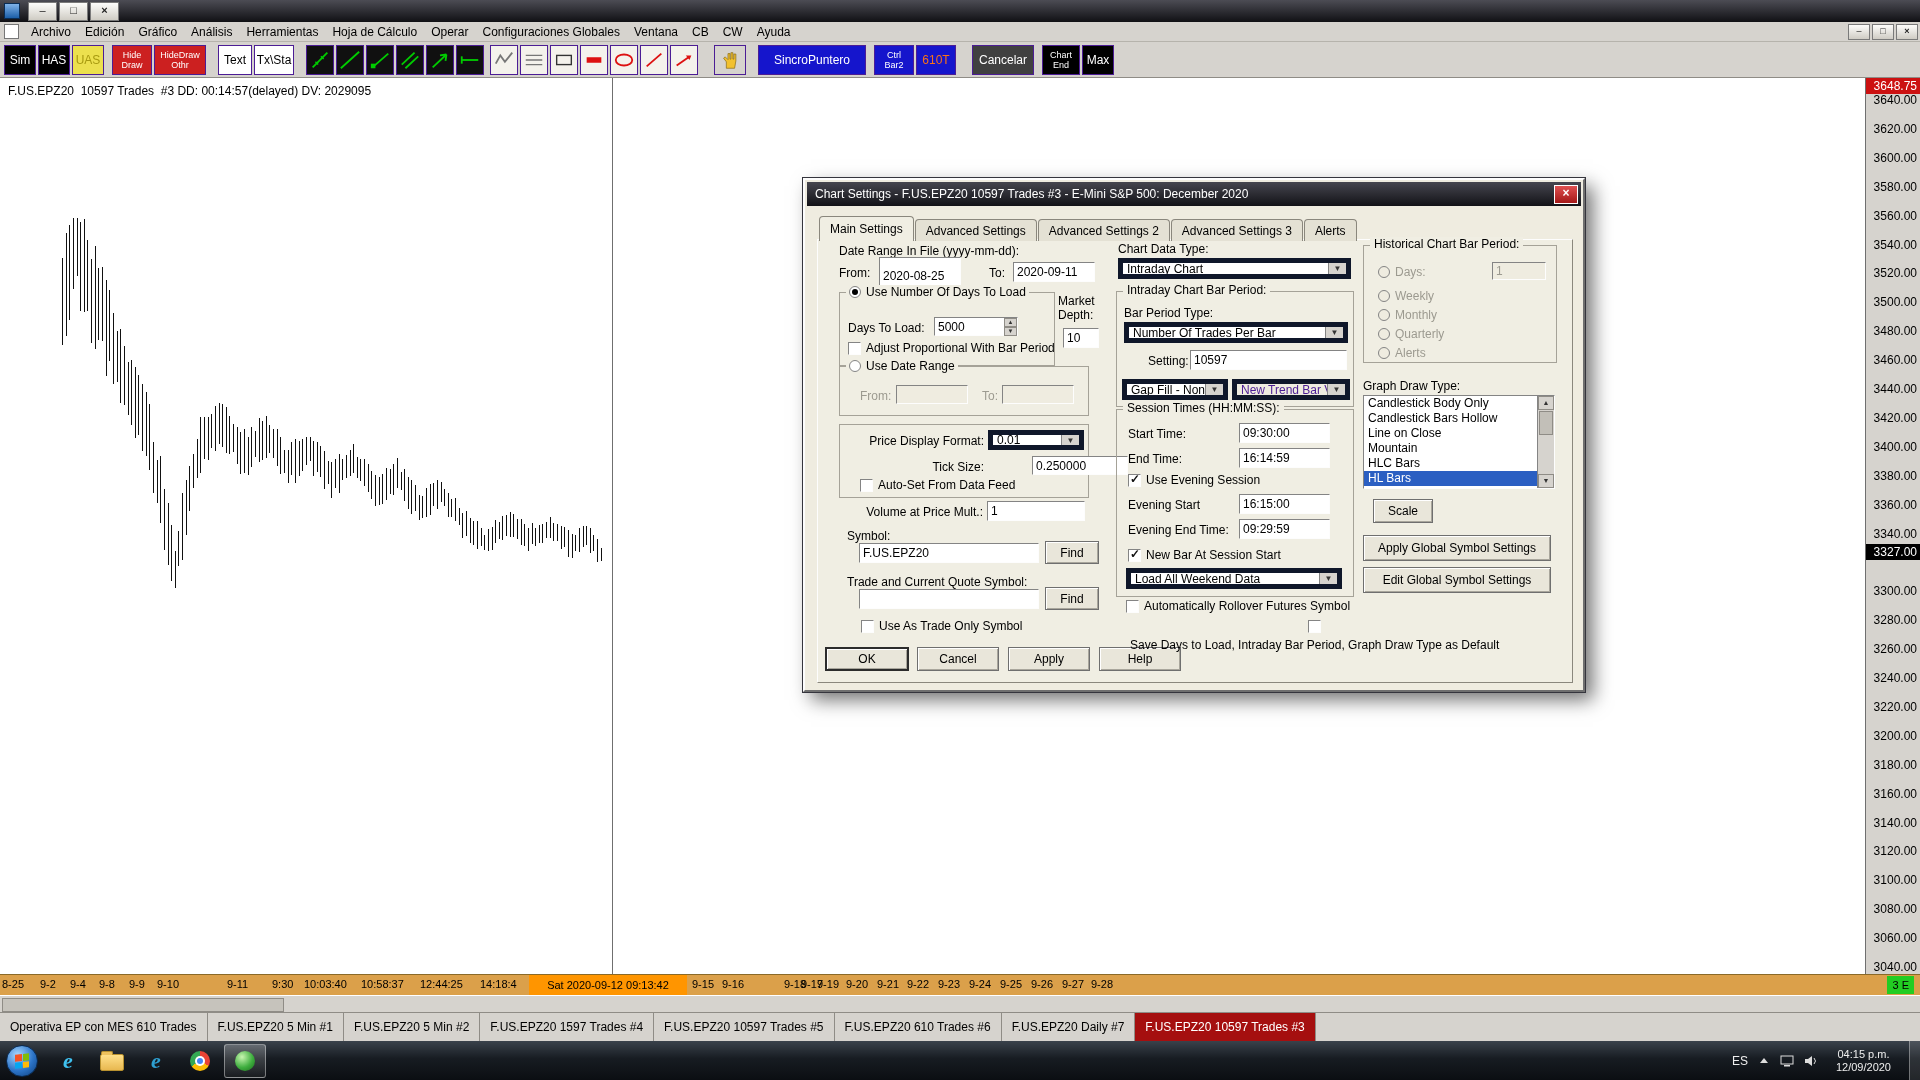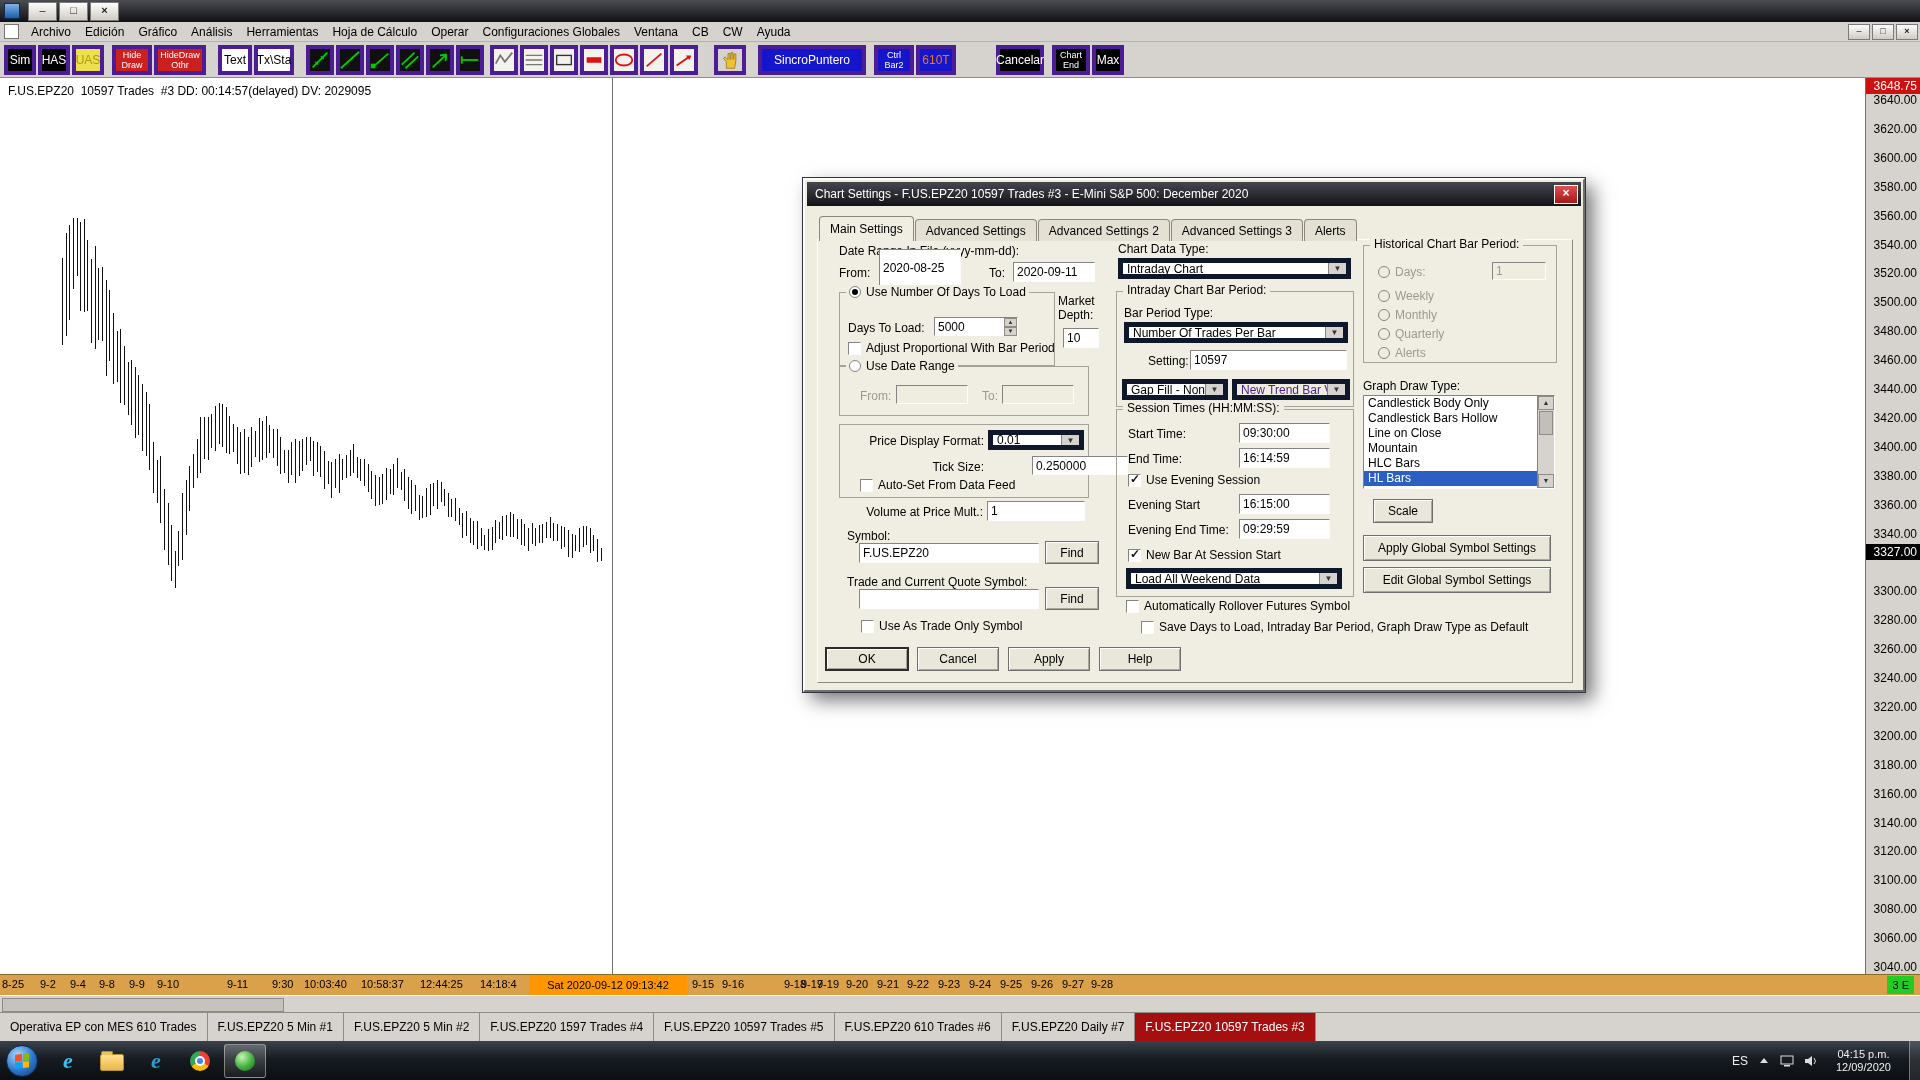--- a/index.html
+++ b/index.html
@@ -18,21 +18,21 @@
   .menubar{position:absolute;left:0;top:22px;right:0;height:20px;background:#d6d3ce;
     display:flex;align-items:center;font-size:12px;border-bottom:1px solid #b6b3ac;padding:0 2px;box-sizing:border-box;}
   .mdi-icon{width:13px;height:13px;border:1px solid #777;background:#fff;margin:0 5px 0 2px;}
   .menu-item{padding:1px 7px;white-space:nowrap;}
   .mdi-controls{margin-left:auto;display:flex;}
   .mdi-controls .win-btn{width:20px;height:14px;font-size:9px;line-height:12px;}
   
   .toolbar{position:absolute;left:0;top:42px;right:0;height:36px;background:#d6d3ce;
     display:flex;align-items:center;padding:0 2px;border-bottom:1px solid #8f8c86;box-sizing:border-box;}
   .tb{height:30px;margin-left:2px;display:flex;flex-direction:column;align-items:center;justify-content:center;
-    font-size:12px;border:4px solid #4c1d95;box-sizing:border-box;white-space:nowrap;flex:0 0 auto;}
+    font-size:12px;border:1px solid #4c1d95;box-sizing:border-box;white-space:nowrap;flex:0 0 auto;}
   .tb .l2{font-size:9px;line-height:10px;}
   
   .chart-area{position:absolute;left:0;top:78px;width:1865px;height:896px;background:#ffffff;overflow:hidden;}
   .chart-info{position:absolute;left:8px;top:6px;font-size:12px;white-space:pre;}
   .crosshair-v{position:absolute;top:0;bottom:0;width:1px;background:#6f6f6f;}
   .price-scale{position:absolute;left:1865px;top:78px;width:55px;height:896px;background:#d6d3ce;
     border-left:1px solid #6f6f6f;font-size:12px;box-sizing:border-box;}
   .price-label{position:absolute;right:3px;white-space:nowrap;}
   .price-box{position:absolute;left:0;right:0;height:16px;line-height:16px;text-align:right;padding-right:3px;font-size:12px;}
   .price-box.top{background:#cc1111;color:#fff;}
@@ -250,21 +250,21 @@
         <svg width="22" height="22" viewBox="0 0 24 24">
           <path d="M8 21 v-7 l-3 -4 1.8 -1.4 3 3 V5 h2.2 v6 h1 V4 h2.2 v7 h1 V5.5 h2.2 V13 l-1.4 8 z" fill="#f2c12e" stroke="#8a6d1a" stroke-width="0.8"></path>
         </svg>
       </div>
       <div class="tb" style="width: 108px; margin-left: 12px; background: rgb(21, 21, 204); color: rgb(255, 255, 255);">SincroPuntero</div>
       <div class="tb" style="width: 40px; margin-left: 8px; background: rgb(21, 21, 204); color: rgb(255, 255, 255);">
         <div class="l2">Ctrl</div>
         <div class="l2">Bar2</div>
       </div>
       <div class="tb" style="width: 40px; background: rgb(21, 21, 204); color: #f97316;">610T</div>
-      <div class="tb" style="width: 48px; margin-left: 40px; background: #000000; color: rgb(255, 255, 255);">Cancelar</div>
+      <div class="tb" style="width: 62px; margin-left: 16px; background: #404040; color: rgb(255, 255, 255);">Cancelar</div>
       <div class="tb" style="width: 38px; margin-left: 8px; background: rgb(0, 0, 0); color: rgb(255, 255, 255);">
         <div class="l2">Chart</div>
         <div class="l2">End</div>
       </div>
       <div class="tb" style="width: 32px; background: rgb(0, 0, 0); color: rgb(255, 255, 255);">Max</div>
     </div>
 
   <div class="chart-area">
     <svg id="bars-svg" width="1865" height="896" style="position:absolute;left:0;top:0;">
         <path d="M62.5 179.8L62.5 266.8M66.5 155.4L66.5 257.5M69.5 146.7L69.5 242.1M73.5 140.0L73.5 210.6M77.5 140.3L77.5 198.0M80.5 143.5L80.5 232.9M84.5 140.8L84.5 234.3M87.5 162.0L87.5 232.7M91.5 180.5L91.5 264.5M95.5 167.5L95.5 270.6M98.5 190.3L98.5 261.8M102.5 189.2L102.5 263.4M106.5 202.1L106.5 298.4M109.5 211.7L109.5 282.8M113.5 235.0L113.5 305.9M117.5 252.7L117.5 304.1M120.5 251.3L120.5 325.3M124.5 267.5L124.5 327.3M128.5 284.2L128.5 337.0M131.5 281.5L131.5 347.0M135.5 288.7L135.5 359.8M138.5 296.5L138.5 357.1M142.5 306.1L142.5 373.0M146.5 314.4L146.5 377.5M149.5 326.2L149.5 392.3M153.5 364.0L153.5 415.1M157.5 381.9L157.5 425.2M160.5 378.2L160.5 445.3M164.5 410.9L164.5 472.3M168.5 424.5L168.5 487.2M171.5 446.6L171.5 503.1M175.5 473.1L175.5 510.4M178.5 452.9L178.5 487.6M182.5 415.0L182.5 482.0M186.5 401.9L186.5 457.4M189.5 387.9L189.5 433.2M193.5 376.4L193.5 409.5M197.5 360.6L197.5 399.6M200.5 339.2L200.5 394.7M204.5 339.4L204.5 381.1M208.5 338.6L208.5 382.4M211.5 335.7L211.5 369.5M215.5 328.3L215.5 373.3M219.5 325.4L219.5 366.3M222.5 325.9L222.5 368.9M226.5 329.2L226.5 374.6M229.5 337.9L229.5 375.6M233.5 346.1L233.5 373.8M237.5 349.2L237.5 385.7M240.5 354.3L240.5 396.3M244.5 351.1L244.5 394.8M248.5 358.7L248.5 396.8M251.5 349.1L251.5 388.6M255.5 352.8L255.5 378.6M259.5 340.3L259.5 383.5M262.5 342.6L262.5 381.9M266.5 337.5L266.5 380.0M269.5 347.1L269.5 375.2M273.5 350.9L273.5 379.6M277.5 350.5L277.5 388.4M280.5 358.6L280.5 395.6M284.5 372.3L284.5 395.4M288.5 371.8L288.5 405.1M291.5 363.9L291.5 396.8M295.5 361.3L295.5 405.1M299.5 362.8L299.5 398.1M302.5 361.1L302.5 393.1M306.5 358.5L306.5 387.2M310.5 359.3L310.5 382.6M313.5 362.8L313.5 398.1M317.5 364.0L317.5 393.8M320.5 368.0L320.5 399.3M324.5 372.8L324.5 411.3M328.5 383.0L328.5 406.3M331.5 384.3L331.5 419.5M335.5 380.5L335.5 410.2M339.5 376.4L339.5 415.3M342.5 380.5L342.5 401.7M346.5 376.9L346.5 400.4M350.5 371.8L350.5 398.1M353.5 365.6L353.5 395.3M357.5 378.8L357.5 399.9M360.5 380.9L360.5 403.4M364.5 380.9L364.5 408.4M368.5 385.6L368.5 414.3M371.5 392.8L371.5 421.0M375.5 397.3L375.5 427.7M379.5 399.0L379.5 427.2M382.5 395.7L382.5 425.7M386.5 389.9L386.5 422.3M390.5 390.5L390.5 415.5M393.5 385.7L393.5 417.4M397.5 379.8L397.5 410.2M401.5 394.0L401.5 412.2M404.5 390.6L404.5 422.5M408.5 399.2L408.5 431.3M411.5 401.9L411.5 436.0M415.5 406.8L415.5 433.2M419.5 417.0L419.5 442.1M422.5 418.4L422.5 440.3M426.5 409.6L426.5 439.1M430.5 405.8L430.5 437.1M433.5 405.3L433.5 428.1M437.5 401.6L437.5 430.8M441.5 404.3L441.5 424.4M444.5 410.5L444.5 427.8M448.5 415.1L448.5 439.2M451.5 421.0L451.5 438.9M455.5 420.0L455.5 443.4M459.5 429.7L459.5 447.0M462.5 434.7L462.5 459.8M466.5 432.6L466.5 458.3M470.5 439.6L470.5 464.6M473.5 443.1L473.5 467.3M477.5 442.6L477.5 470.8M481.5 449.9L481.5 468.1M484.5 456.6L484.5 471.6M488.5 450.8L488.5 472.7M492.5 449.2L492.5 471.6M495.5 441.6L495.5 465.3M499.5 443.7L499.5 461.2M502.5 437.7L502.5 462.0M506.5 436.8L506.5 458.1M510.5 433.7L510.5 458.9M513.5 436.3L513.5 458.7M517.5 440.7L517.5 461.0M521.5 441.3L521.5 467.0M524.5 446.0L524.5 467.7M528.5 450.2L528.5 473.4M532.5 445.2L532.5 466.4M535.5 450.4L535.5 468.2M539.5 446.6L539.5 464.8M542.5 445.5L542.5 465.0M546.5 443.8L546.5 460.2M550.5 438.6L550.5 459.6M553.5 444.5L553.5 463.0M557.5 445.9L557.5 463.3M561.5 447.5L561.5 471.4M564.5 449.2L564.5 469.1M568.5 452.0L568.5 478.8M572.5 456.2L572.5 480.2M575.5 456.6L575.5 473.1M579.5 450.4L579.5 474.3M583.5 447.7L583.5 468.8M586.5 447.8L586.5 467.3M590.5 450.1L590.5 474.5M593.5 456.8L593.5 473.3M597.5 461.0L597.5 484.2M601.5 469.6L601.5 482.7" stroke="#111" stroke-width="1" fill="none" shape-rendering="crispEdges"></path>
@@ -409,21 +409,21 @@
         <div class="dtab active">Main Settings</div>
         <div class="dtab">Advanced Settings</div>
         <div class="dtab">Advanced Settings 2</div>
         <div class="dtab">Advanced Settings 3</div>
         <div class="dtab">Alerts</div>
       </div>
     <div class="dlg-panel"></div>
 
     <div class="dlbl" style="left:34px;top:64px;">Date Range In File (yyyy-mm-dd):</div>
     <div class="dlbl" style="left:34px;top:86px;">From:</div>
-    <input class="inp" style="left: 74px; top: 69px; width: 82px; height: 38px;" readonly="" value="2020-08-25">
+    <input class="inp" style="left: 74px; top: 77px; width: 82px; height: 38px;" readonly="" value="2020-08-25">
     <div class="dlbl" style="left:184px;top:86px;">To:</div>
     <input class="inp" style="left: 208px; top: 82px; width: 82px; height: 20px;" readonly="" value="2020-09-11">
 
     <div class="grp" style="left:34px;top:112px;width:216px;height:74px;">
       <div class="rb sel" style="left:6px;top:-8px;background:#f0eee3;padding:0 3px;">
         <span class="dot"></span>
         <span>Use Number Of Days To Load</span>
       </div>
       <div class="dlbl" style="left:8px;top:28px;">Days To Load:</div>
       <input class="inp" style="left: 94px; top: 24px; width: 84px; height: 19px;" readonly="" value="5000">
@@ -535,21 +535,21 @@
       <div class="dd" style="left:9px;top:158px;width:216px;height:21px;">
         <span class="dd-val">Load All Weekend Data</span>
         <span class="dd-btn">▼</span>
       </div>
     </div>
 
     <div class="cb" style="left:321px;top:419px;">
       <span class="box"></span>
       <span>Automatically Rollover Futures Symbol</span>
     </div>
-    <div class="cb" style="left:336px;top:440px;">
+    <div class="cb" style="left:325px;top:440px;flex-direction:column;">
       <span class="box"></span>
       <span>Save Days to Load, Intraday Bar Period, Graph Draw Type as Default</span>
     </div>
 
     <div class="grp" style="left:558px;top:65px;width:194px;height:118px;">
       <span class="grp-cap">Historical Chart Bar Period:</span>
       <div class="rb disr" style="left:14px;top:19px;">
         <span class="dot"></span>
         <span>Days:</span>
       </div>

